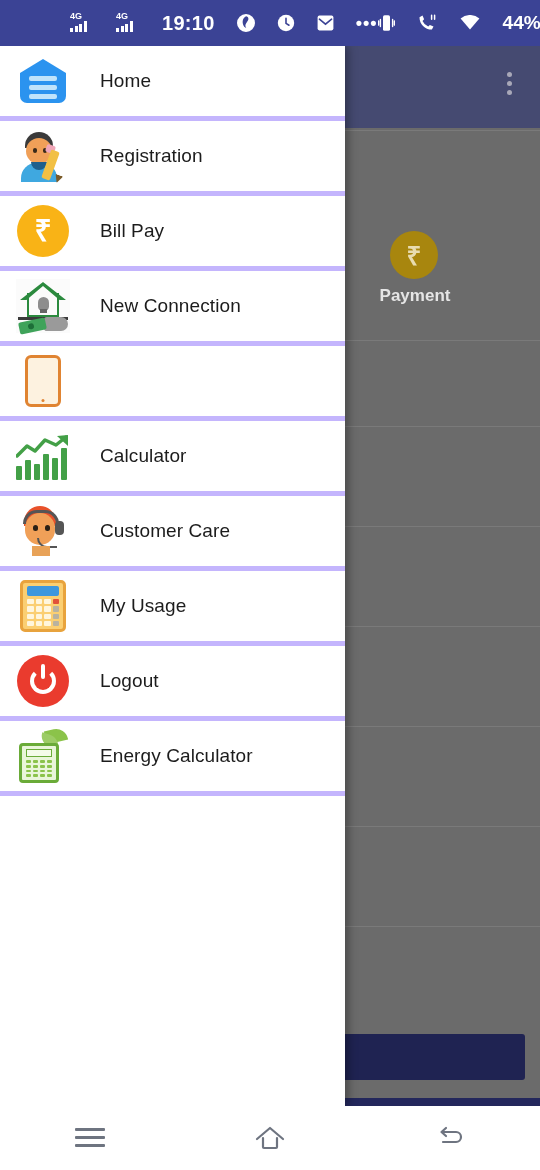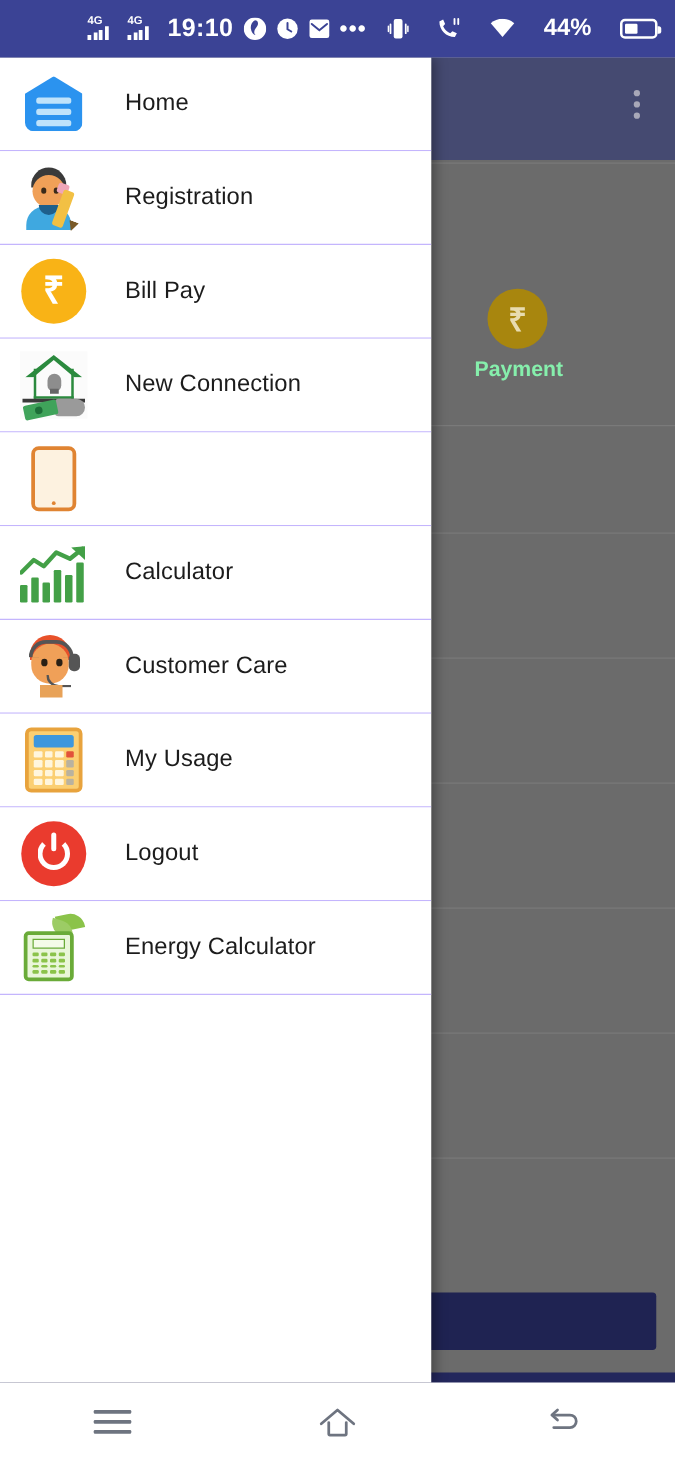--- a/index.html
+++ b/index.html
@@ -12,21 +12,21 @@
   }
 
   
   #status-bar{
     position:absolute; left:0; top:0; width:540px; height:46px;
     background:#3b4395;
     display:flex; align-items:center;
     padding:0 14px;
     color:#fff;
   }
-  .sb-left{ display:flex; align-items:center; gap:8px; margin-left:56px; }
+  .sb-left{ display:flex; align-items:center; gap:22px; margin-left:56px; }
   .sb-right{ display:flex; align-items:center; gap:23px; margin-left:auto; }
   .sb-time{ font-size:20px; font-weight:bold; letter-spacing:0.3px; }
   .sb-pct{ font-size:19px; font-weight:bold; }
   .sig{ position:relative; width:24px; height:20px; display:inline-block; }
   .sig .g4{ position:absolute; top:-1px; left:0; font-size:9px; font-weight:bold; line-height:9px;}
   .sig .bars{ position:absolute; bottom:1px; left:0; display:flex; align-items:flex-end; gap:1.5px; height:11px;}
   .sig .bars i{ width:3px; background:#fff; display:block; }
   .sig .bars i:nth-child(1){height:4px}
   .sig .bars i:nth-child(2){height:6px}
   .sig .bars i:nth-child(3){height:8px}
@@ -52,21 +52,21 @@
   #bg-overflow span{ width:5px; height:5px; border-radius:50%; background:#a8a8b8; display:block;}
   .bg-row-div{ position:absolute; left:0; width:540px; height:1px; background:#7a7a7a; }
   #bg-pay-icon{
     position:absolute; left:390px; top:185px; width:48px; height:48px;
     border-radius:50%; background:#a8860e;
     display:flex; align-items:center; justify-content:center;
     color:#e8dcb0; font-size:26px; font-weight:bold;
   }
   #bg-pay-label{
     position:absolute; left:376px; top:240px; width:78px; text-align:center;
-    font-size:17px; font-weight:bold; color:#86efac;
+    font-size:17px; font-weight:bold; color:#e5e5e5;
   }
   #bg-btn-1{
     position:absolute; left:160px; top:988px; width:365px; height:46px;
     background:#1f2352; border-radius:3px;
   }
   #bg-footer{
     position:absolute; left:0; top:1052px; width:540px; height:54px;
     background:#23275c;
   }
   #bg-footer-text{
@@ -85,21 +85,21 @@
     position:absolute; left:0; top:46px; width:345px; height:1060px;
     background:#ffffff;
     box-shadow:3px 0 9px rgba(0,0,0,0.35);
     overflow:hidden;
   }
   .menu-item{
     position:relative;
     height:75px;
     display:flex; align-items:center;
     padding-left:12px;
-    border-bottom:1px solid #c4b5fd;
+    border-bottom:5px solid #c4b5fd;
     background:#fff;
   }
   .mi-icon{
     width:62px; height:62px;
     display:flex; align-items:center; justify-content:center;
     flex:0 0 62px;
     position:relative;
   }
   .mi-label{
     margin-left:26px;

